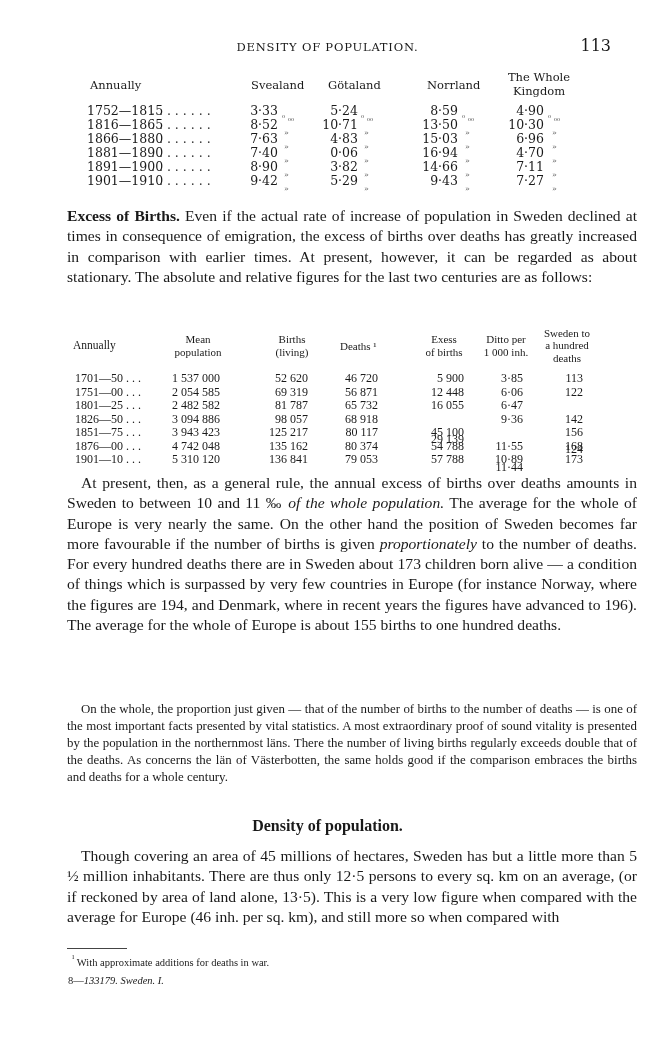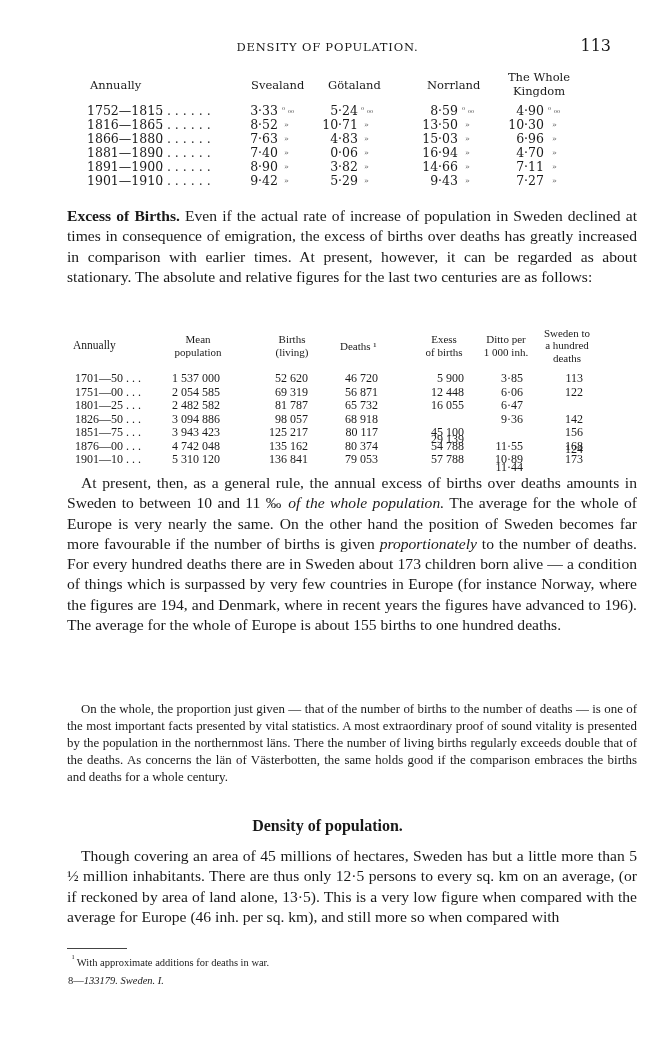--- a/index.html
+++ b/index.html
@@ -13,21 +13,21 @@
     font-size: 11.5px; letter-spacing: 0.8px;
   }
   .page-num { right: 44px; top: 36px; font-size: 16px; }
 
   
   .t1 { font-size: 12.5px; line-height: 14px; }
   .t1 .row { position: absolute; left: 0; white-space: nowrap; }
   .cell { position: absolute; white-space: nowrap; }
   .r { text-align: right; }
   .c { text-align: center; }
-  .unit { font-size: 8px; color: #555; }
+  .unit { font-size: 8px; color: #555; margin-top: 8px; }
 
   .para {
     left: 67px; width: 570px; font-size: 15.6px; line-height: 20.3px;
     text-align: justify; font-family: "Liberation Serif", "DejaVu Serif", serif;
   }
   .para p { margin: 0; text-indent: 0; }
   .small {
     left: 67px; width: 570px; font-size: 12.9px; line-height: 17px;
     text-align: justify; font-family: "Liberation Serif", "DejaVu Serif", serif;
   }

